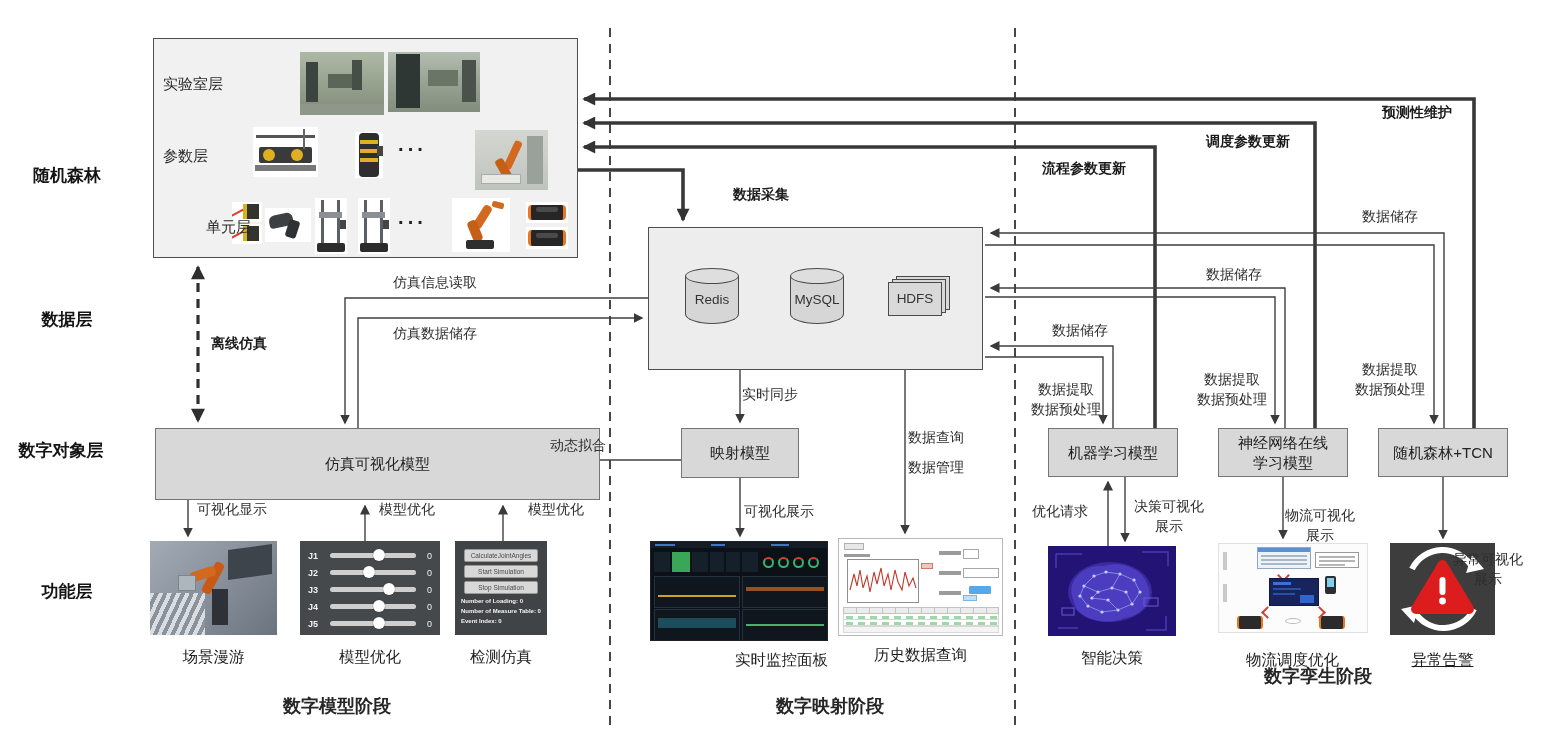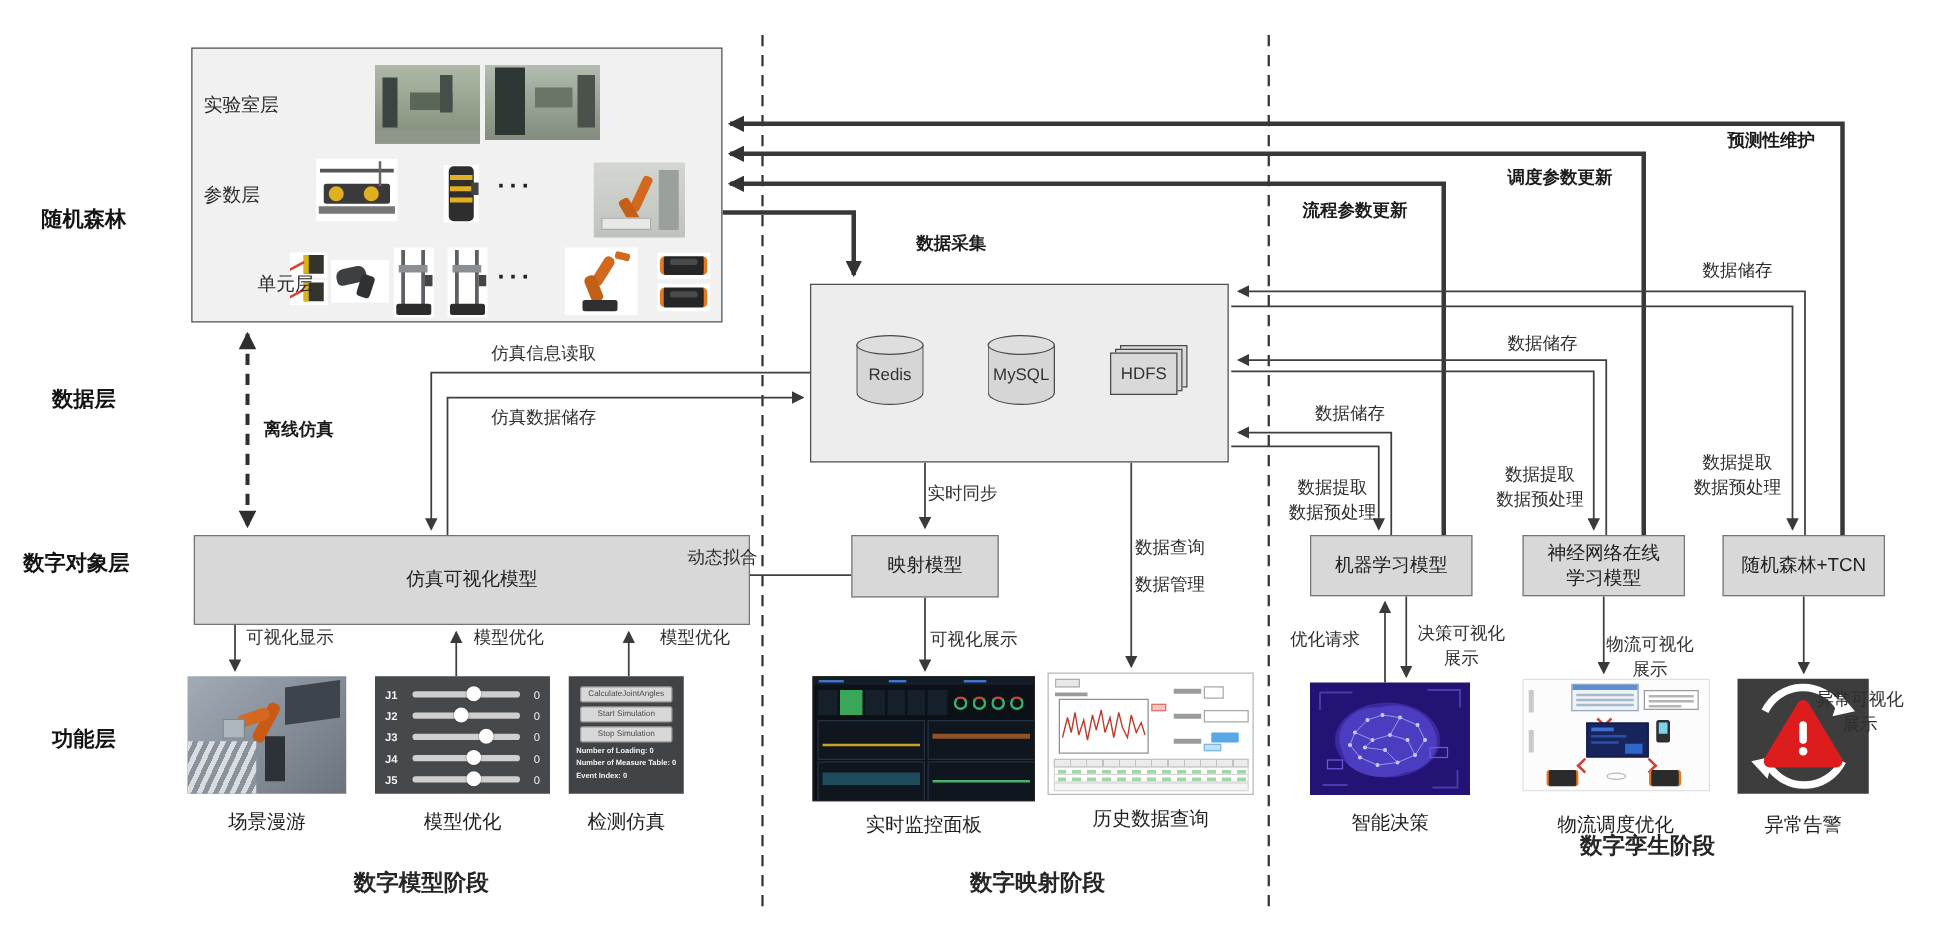--- a/index.html
+++ b/index.html
@@ -363,21 +363,21 @@
     <div class="dpanel" style="left:91px;top:34px;width:84px;height:30px;">
         <div class="dline" style="top:10px;background:#b3622a;height:4px;opacity:.8;"></div>
       </div>
     <div class="dpanel" style="left:3px;top:67px;width:84px;height:30px;">
         <div class="dline" style="top:8px;background:#2e8fae;height:10px;opacity:.45;"></div>
       </div>
     <div class="dpanel" style="left:91px;top:67px;width:84px;height:30px;">
         <div class="dline" style="top:14px;background:#4caf6e;"></div>
       </div>
   </div>
-  <div class="caption" style="left:650px;top:650px;width:178px;">实时监控面板</div>
+  <div class="caption" style="left:650px;top:650px;width:178px;text-align:right;">实时监控面板</div>
 
   <div class="mock hist" style="left:838px;top:538px;width:165px;height:98px;z-index:2;">
     <div class="m" style="left:5px;top:4px;width:20px;height:7px;background:#e8e8e8;border:1px solid #b0b0b0;"></div>
     <div class="m" style="left:5px;top:15px;width:26px;height:3px;background:#9b9b9b;"></div>
     <div class="m" style="left:8px;top:20px;width:72px;height:44px;background:#fff;border:1px solid #8f8f8f;">
       <svg width="70" height="42" viewBox="0 0 70 42">
         <polyline points="2,30 6,14 9,26 12,10 15,28 19,16 22,32 26,12 29,24 33,8 36,26 40,14 43,30 47,10 50,22 54,30 57,12 61,26 65,18 68,28" fill="none" stroke="#c0392b" stroke-width="1.1"></polyline>
       </svg>
     </div>
     <div class="m" style="left:82px;top:24px;width:12px;height:6px;background:#f3c5c0;border:1px solid #d8766d;"></div>
@@ -464,19 +464,19 @@
     <svg width="105" height="92" viewBox="0 0 105 92">
       <path d="M22,26 A34,34 0 0 1 82,24" fill="none" stroke="#fff" stroke-width="6"></path>
       <polygon points="82,12 94,26 76,30" fill="#fff"></polygon>
       <path d="M84,66 A34,34 0 0 1 24,68" fill="none" stroke="#fff" stroke-width="6"></path>
       <polygon points="24,80 11,66 29,62" fill="#fff"></polygon>
       <path d="M52.5,22 L79,66 L26,66 Z" fill="#dd1d1d" stroke="#dd1d1d" stroke-width="10" stroke-linejoin="round"></path>
       <rect x="49.5" y="34" width="6" height="18" rx="3" fill="#fff"></rect>
       <circle cx="52.5" cy="58" r="3.4" fill="#fff"></circle>
     </svg>
   </div>
-  <div class="caption" style="left:1390px;top:650px;width:105px;">异常告警</div>
+  <div class="caption" style="left:1390px;top:650px;width:105px;text-decoration:underline;">异常告警</div>
 
   <div class="stage" style="left:237px;top:694px;">数字模型阶段</div>
   <div class="stage" style="left:730px;top:694px;">数字映射阶段</div>
   <div class="stage" style="left:1218px;top:664px;">数字孪生阶段</div>
 
 </div>
 
 </body></html>

